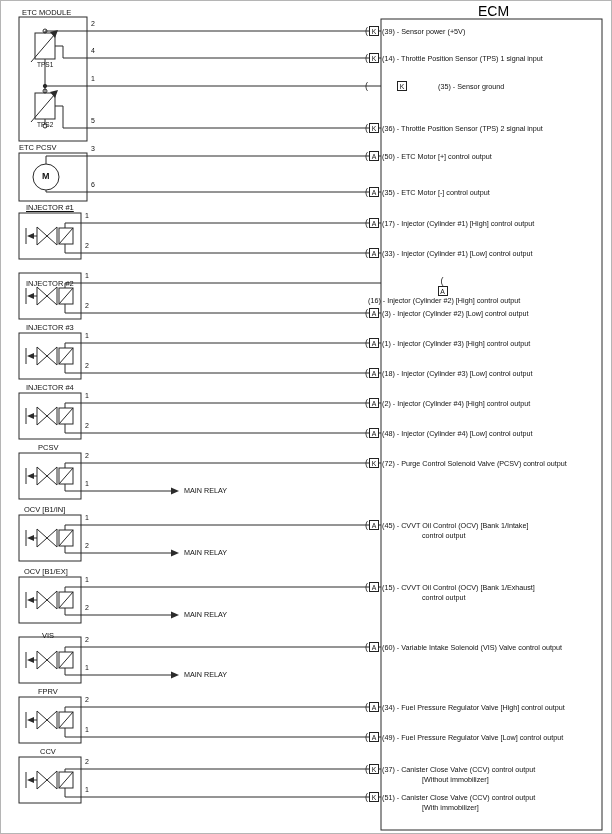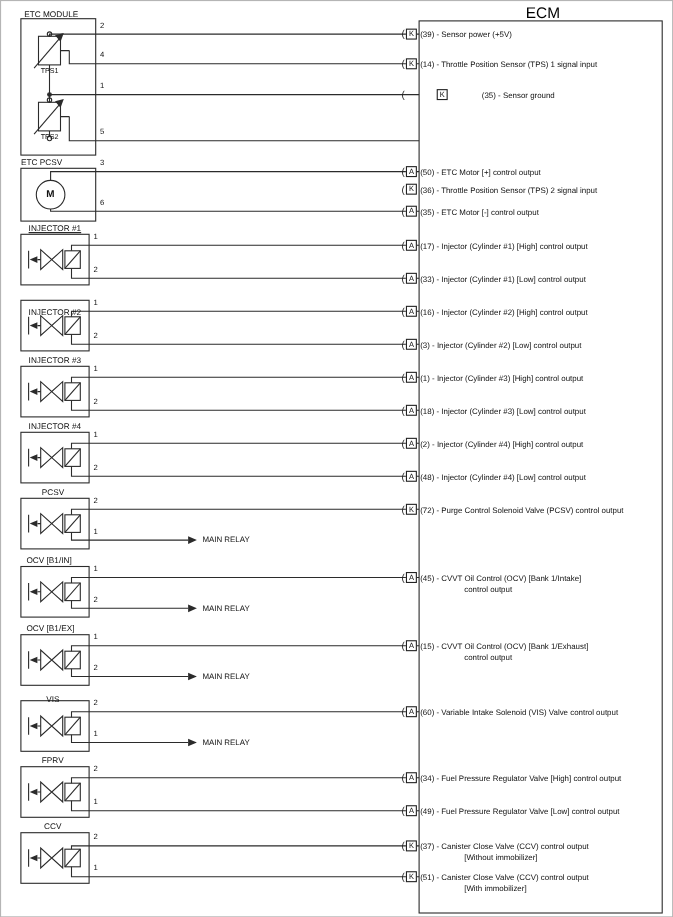--- a/index.html
+++ b/index.html
@@ -198,41 +198,41 @@
       <span class="ptxt">(39) - Sensor power (+5V)</span>
     </div>
   <div class="entry" style="top:51px;">
       <span class="conn">K</span>
       <span class="ptxt">(14) - Throttle Position Sensor (TPS) 1 signal input</span>
     </div>
   <div class="entry" style="top:79px;gap:28px;">
       <span class="conn">K</span>
       <span class="ptxt">(35) - Sensor ground</span>
     </div>
-  <div class="entry" style="top:121px;margin-top:44px;">
+  <div class="entry" style="top:121px;">
       <span class="conn">K</span>
       <span class="ptxt">(36) - Throttle Position Sensor (TPS) 2 signal input</span>
     </div>
   <div class="entry" style="top:149px;">
       <span class="conn">A</span>
       <span class="ptxt">(50) - ETC Motor [+] control output</span>
     </div>
   <div class="entry" style="top:185px;">
       <span class="conn">A</span>
       <span class="ptxt">(35) - ETC Motor [-] control output</span>
     </div>
   <div class="entry" style="top:216px;">
       <span class="conn">A</span>
       <span class="ptxt">(17) - Injector (Cylinder #1) [High] control output</span>
     </div>
   <div class="entry" style="top:246px;">
       <span class="conn">A</span>
       <span class="ptxt">(33) - Injector (Cylinder #1) [Low] control output</span>
     </div>
-  <div class="entry" style="top:276px;">
+  <div class="entry" style="top:276px;flex-direction:column;">
       <span class="conn">A</span>
       <span class="ptxt">(16) - Injector (Cylinder #2) [High] control output</span>
     </div>
   <div class="entry" style="top:306px;">
       <span class="conn">A</span>
       <span class="ptxt">(3) - Injector (Cylinder #2) [Low] control output</span>
     </div>
   <div class="entry" style="top:336px;">
       <span class="conn">A</span>
       <span class="ptxt">(1) - Injector (Cylinder #3) [High] control output</span>

